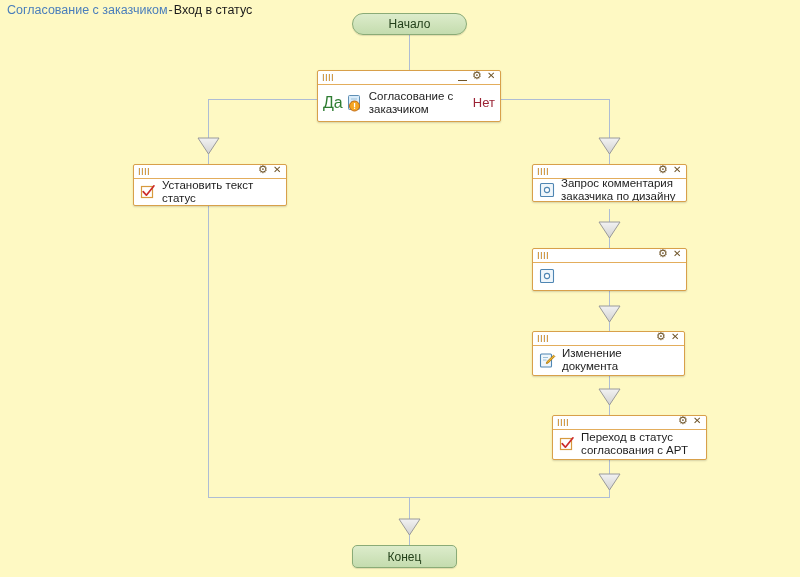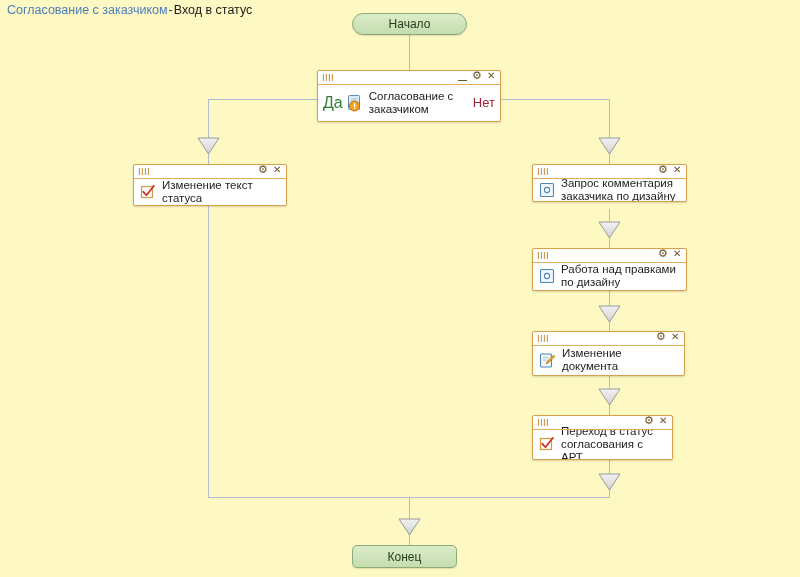--- a/index.html
+++ b/index.html
@@ -287,21 +287,21 @@
         <span class="tbtn close"></span>
       </span>
     </div>
     <div class="node-body">
       <span class="ico">
         <svg width="16" height="16" viewBox="0 0 16 16">
           <rect x="1.5" y="2.5" width="11" height="11" fill="#ffffff" stroke="#d79a3e" stroke-width="1.2"></rect>
           <path d="M3.2 7.6 L6.4 11.2 L14 1.8" fill="none" stroke="#cc2b2b" stroke-width="1.7" stroke-linecap="round" stroke-linejoin="round"></path>
         </svg>
       </span>
-      <span class="node-label">Изменение текст статуса</span>
+      <span class="node-label">Установить текст статус</span>
     </div>
   </div>
 
   <div class="node" style="left:532px; top:164px; width:155px; height:38px;">
     <div class="node-title">
       <span class="grip">
           <i></i>
           <i></i>
           <i></i>
           <i></i>
@@ -335,21 +335,20 @@
         <span class="tbtn close"></span>
       </span>
     </div>
     <div class="node-body">
       <span class="ico">
         <svg width="16" height="16" viewBox="0 0 16 16">
           <rect x="1.5" y="1.5" width="13" height="13" rx="1" fill="#eff6fb" stroke="#4f86b3" stroke-width="1.1"></rect>
           <circle cx="8" cy="8" r="2.6" fill="#ffffff" stroke="#4f86b3" stroke-width="1.1"></circle>
         </svg>
       </span>
-      <span class="node-label">Работа над правками по дизайну</span>
     </div>
   </div>
 
   <div class="node" style="left:532px; top:331px; width:153px; height:45px;">
     <div class="node-title">
       <span class="grip">
           <i></i>
           <i></i>
           <i></i>
           <i></i>
@@ -365,21 +364,21 @@
           <rect x="1.5" y="2" width="11" height="13" rx="1" fill="#eff6fb" stroke="#4f86b3" stroke-width="1.1"></rect>
           <line x1="4" y1="5.5" x2="9" y2="5.5" stroke="#9dc0d8" stroke-width="1"></line>
           <line x1="4" y1="8" x2="7.5" y2="8" stroke="#9dc0d8" stroke-width="1"></line>
           <path d="M14.6 3.2 L15.8 4.4 L9.2 11 L7.4 11.5 L7.9 9.7 Z" fill="#f0b429" stroke="#b3801a" stroke-width="1" stroke-linejoin="round"></path>
         </svg>
       </span>
       <span class="node-label">Изменение документа</span>
     </div>
   </div>
 
-  <div class="node" style="left:532px; top:415px; width:141px; height:45px;">
+  <div class="node" style="left:552px; top:415px; width:155px; height:45px;">
     <div class="node-title">
       <span class="grip">
           <i></i>
           <i></i>
           <i></i>
           <i></i>
         </span>
       <span class="title-btns">
         <span class="tbtn gear"></span>
         <span class="tbtn close"></span>

